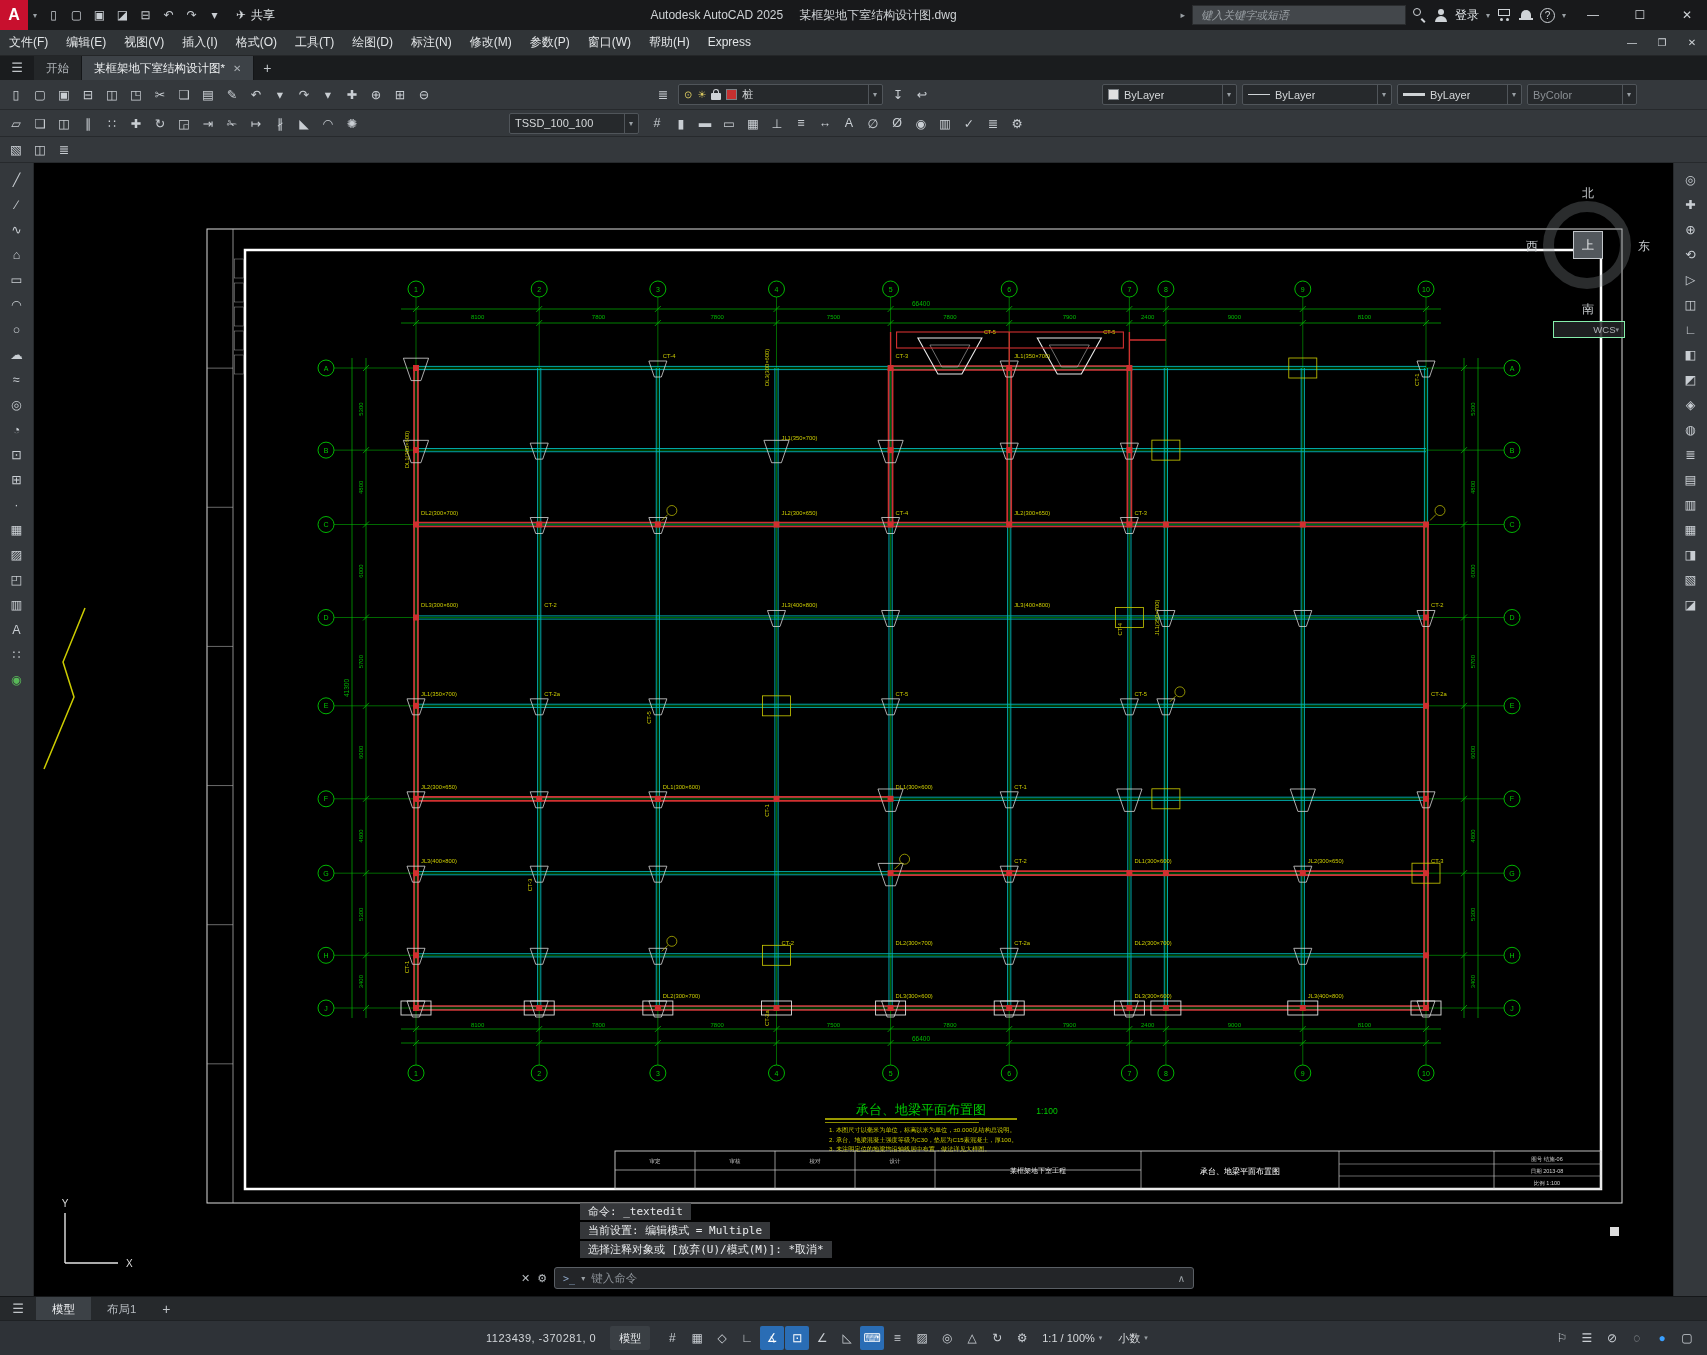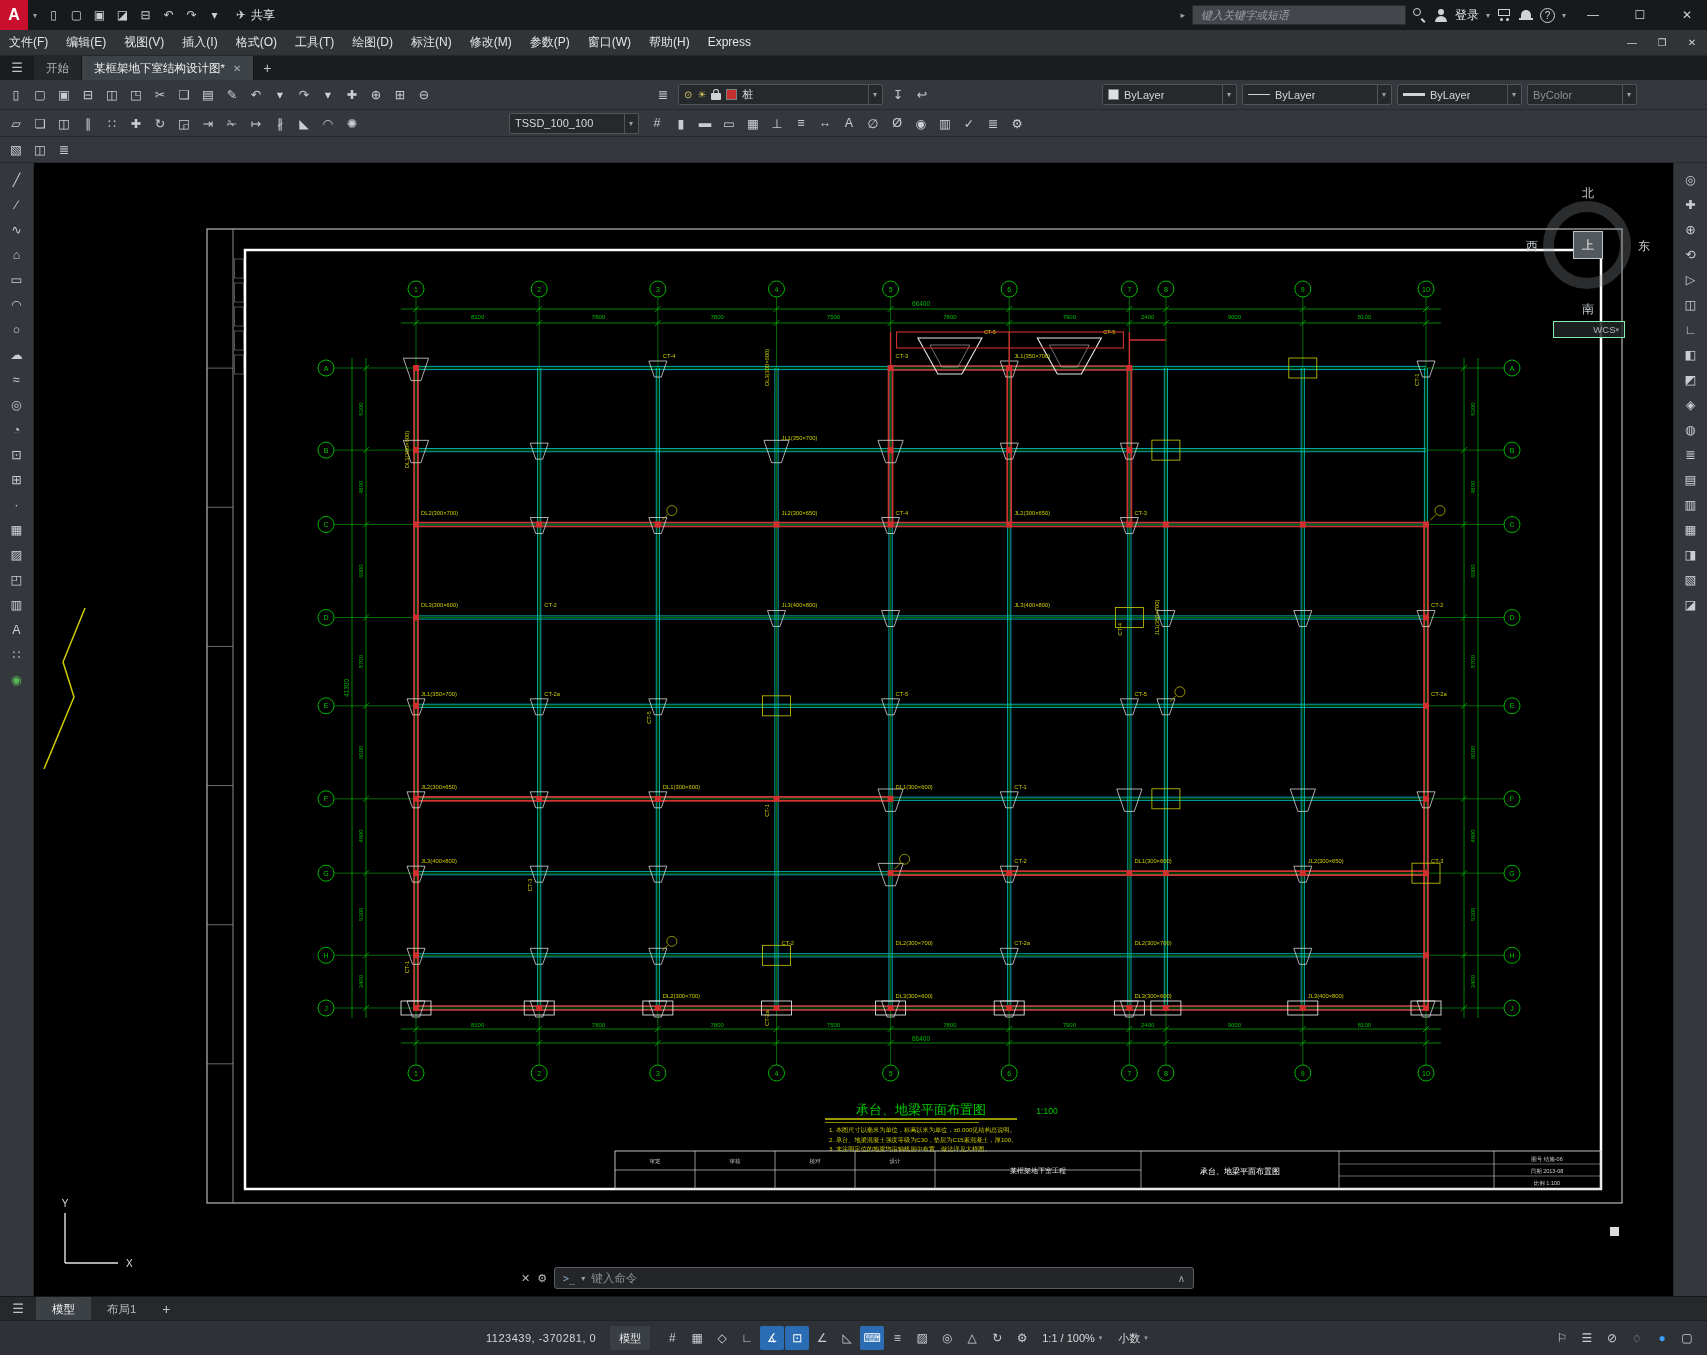--- a/index.html
+++ b/index.html
@@ -136,20 +136,23 @@
         <span class="icon">▣</span>
         <span class="icon">◪</span>
         <span class="icon">⊟</span>
         <span class="icon">↶</span>
         <span class="icon">↷</span>
         <span class="icon">▾</span>
       </div>
     <div class="share">
       <span class="plane">✈</span>
       <span>共享</span>
+    </div>
+    <div class="tb-title">
+      <span>Autodesk AutoCAD 2025</span><span class="doc">某框架地下室结构设计图.dwg</span>
     </div>
     <div class="tb-right">
       <span class="chev">▸</span>
       <input class="search" placeholder="键入关键字或短语" style="">
       <span class="mag">
           <b></b>
           <i></i>
         </span>
       <span class="person">
           <b></b>
@@ -844,20 +847,25 @@
       <span class="cn n">北</span>
       <span class="cn w">西</span>
       <span class="cn e">东</span>
       <span class="cn s">南</span>
       <div class="wcs">
         <span>WCS</span>
         <span class="dd">▾</span>
       </div>
     </div>
 
+    <div class="cmd-overlay" id="cmdlines">
+        <div class="cmdline">命令: _textedit</div>
+        <div class="cmdline">当前设置: 编辑模式 = Multiple</div>
+        <div class="cmdline">选择注释对象或 [放弃(U)/模式(M)]: *取消*</div>
+      </div>
 
     <div class="cmd-bar">
       <span class="cmd-x">✕</span>
       <span class="cmd-tool">⚙</span>
       <div class="cmd-field">
         <span class="cmd-prompt">&gt;_</span>
         <span class="dd">▾</span>
         <input placeholder="键入命令" style="">
         <span class="cmd-up">∧</span>
       </div>

